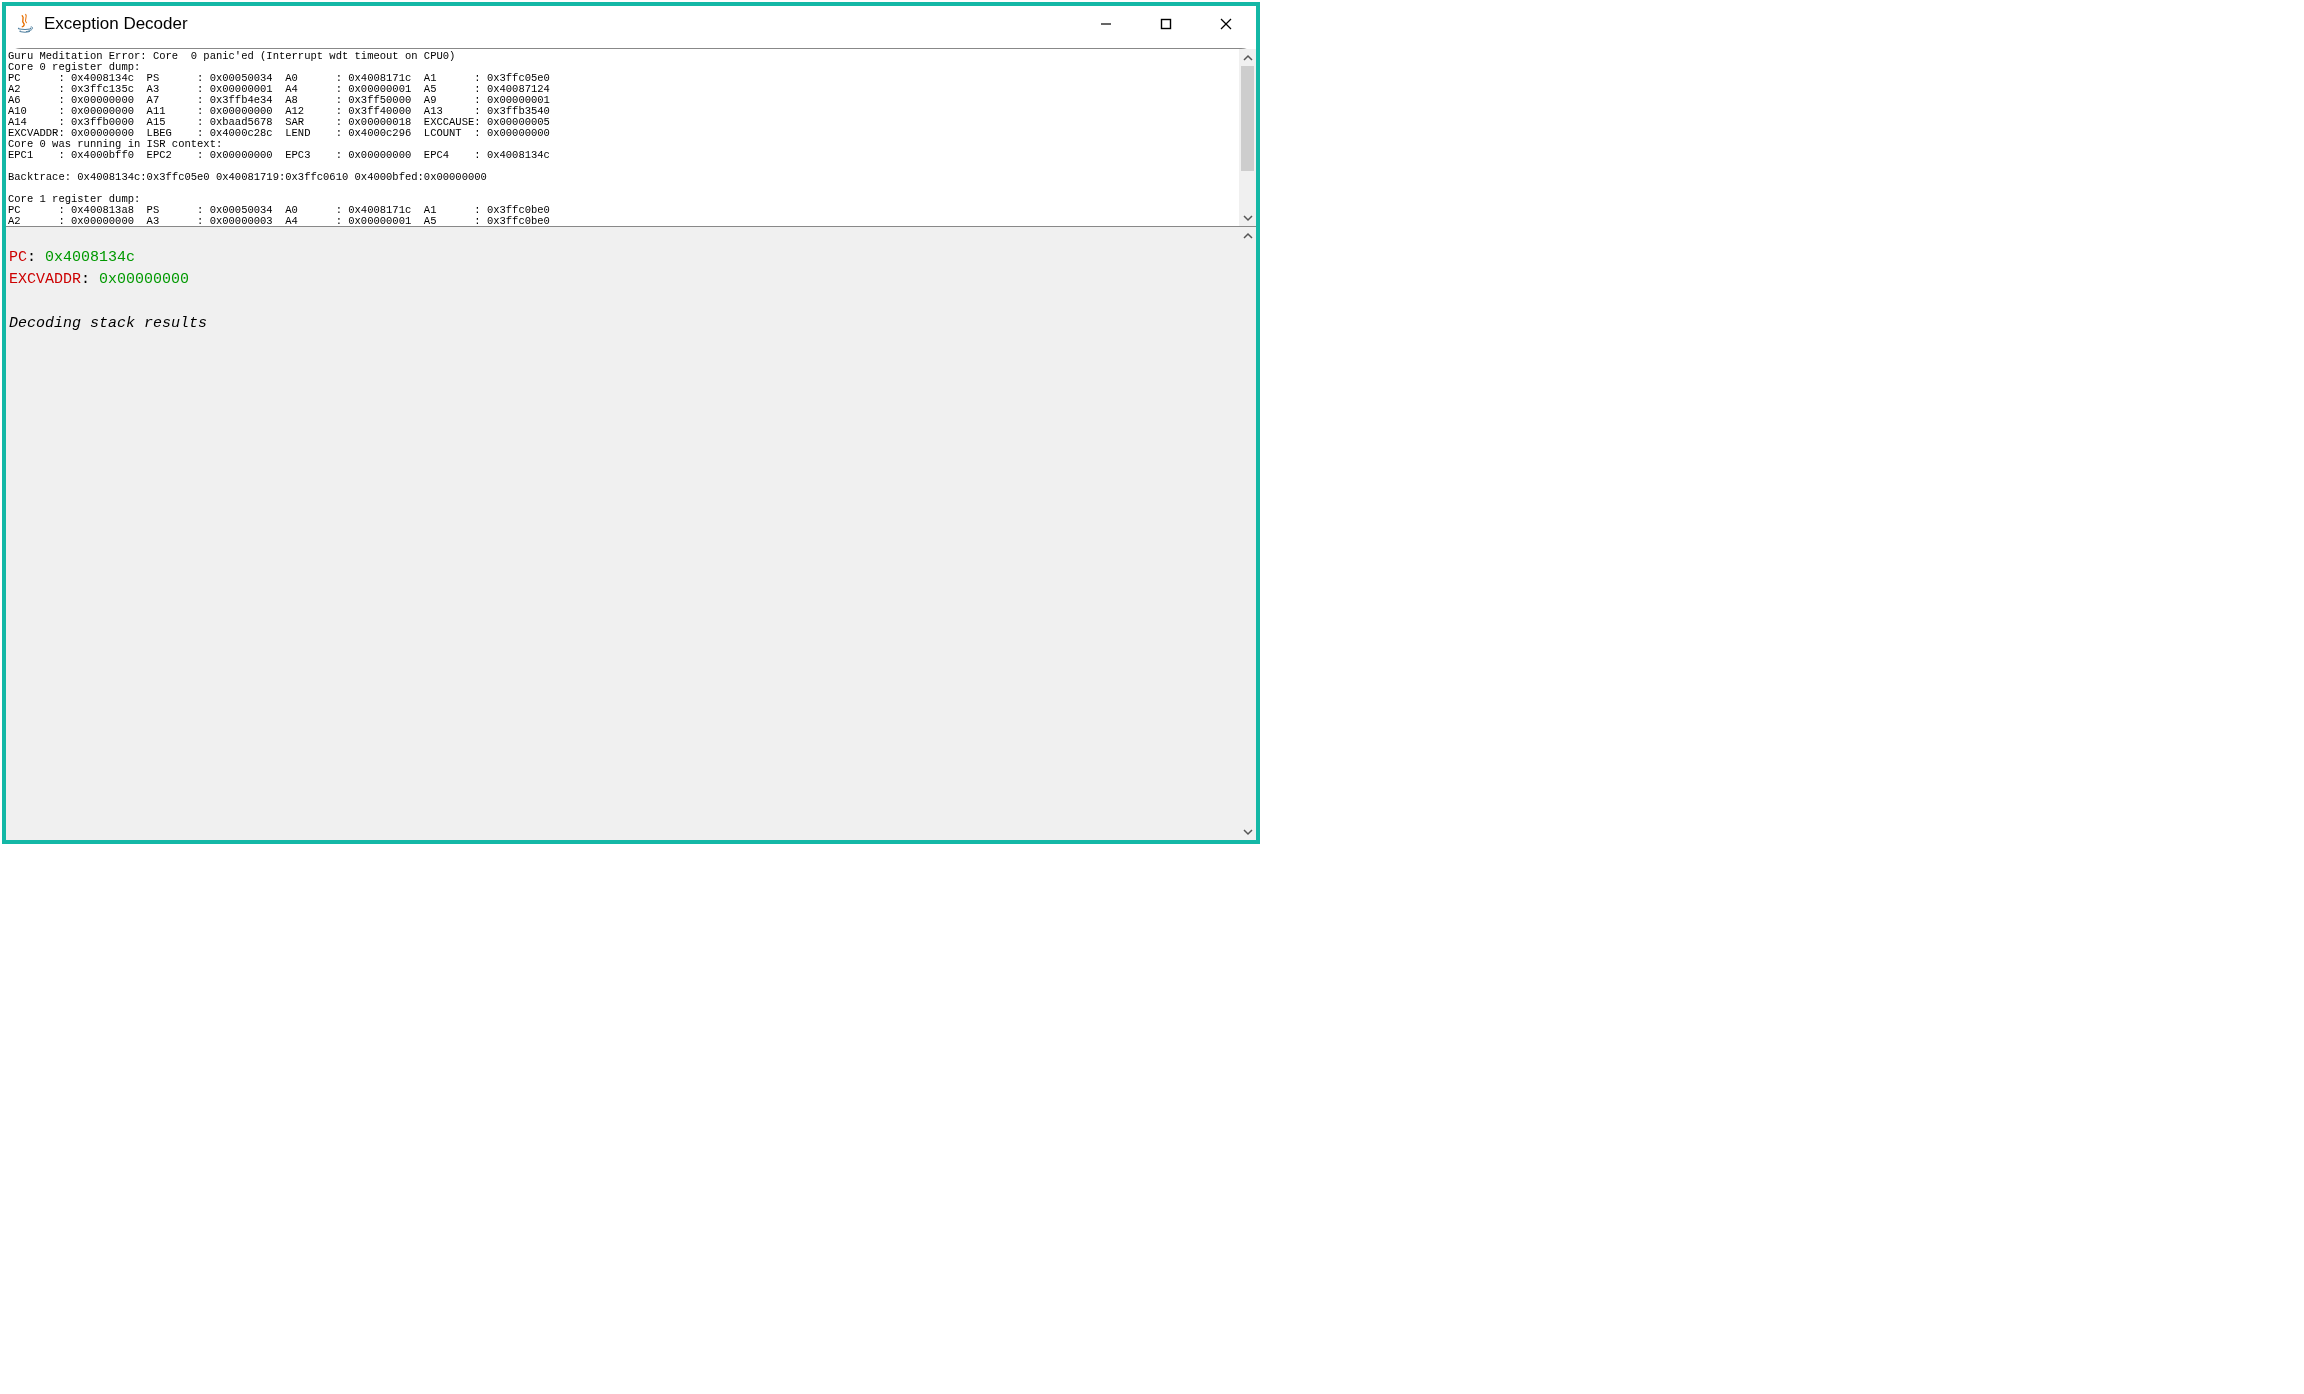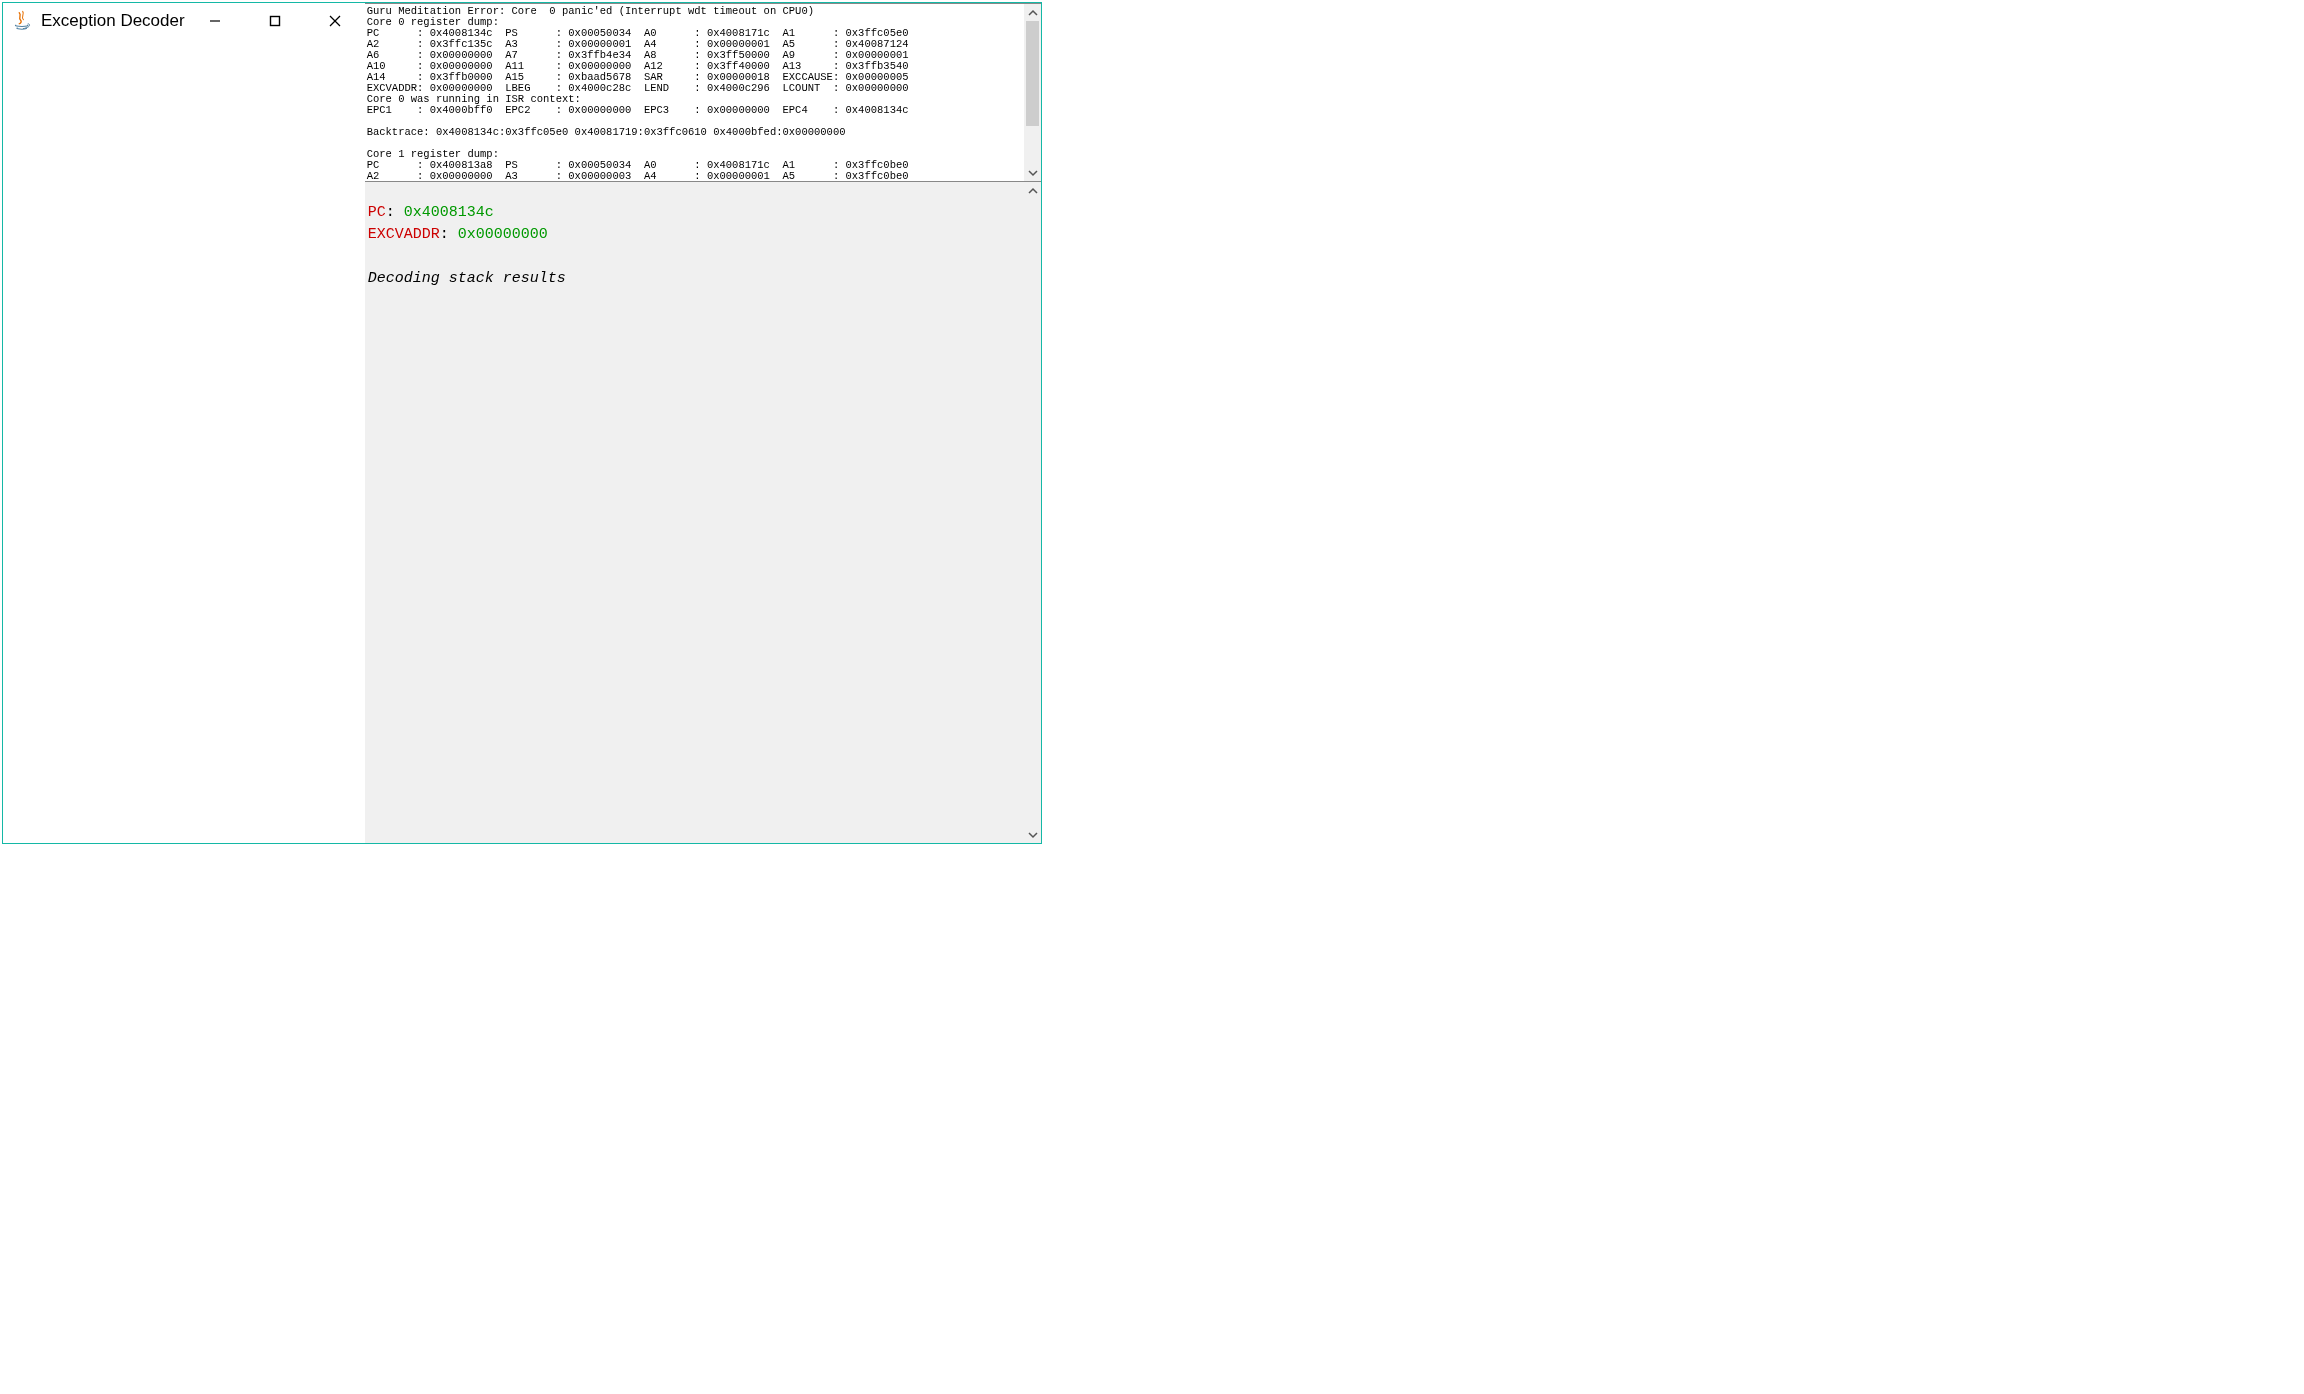--- a/index.html
+++ b/index.html
@@ -6,26 +6,26 @@
     body {
       font-family: "Segoe UI", Tahoma, sans-serif;
       background: #ffffff;
       width: 2304px;
       height: 1394px;
     }
     .window {
       position: absolute;
       left: 2px;
       top: 2px;
-      width: 1040px;
+      width: 1258px;
       height: 842px;
-      border: 1px solid #14b8a6;
-      background: #ffffff;
-      display: flex;
-      flex-direction: row;
+      border: 4px solid #14b8a6;
+      background: #ffffff;
+      display: flex;
+      flex-direction: column;
     }
     .titlebar {
       height: 36px;
       display: flex;
       align-items: center;
       justify-content: space-between;
       background: #ffffff;
       padding-left: 8px;
     }
     .titlebar-left {
@@ -58,22 +58,23 @@
       background: transparent;
       border: none;
       cursor: pointer;
     }
     .win-btn svg { width: 12px; height: 12px; }
     
     .content-area {
       flex: 1;
       display: flex;
       flex-direction: column;
-      margin-top: 0;
+      margin-top: 6px;
       border-top: 1px solid #888;
+      border-radius: 15px;
     }
     
     .top-pane {
       height: 178px;
       display: flex;
       border-bottom: 1px solid #888;
       background: #ffffff;
     }
     .top-text {
       flex: 1;

